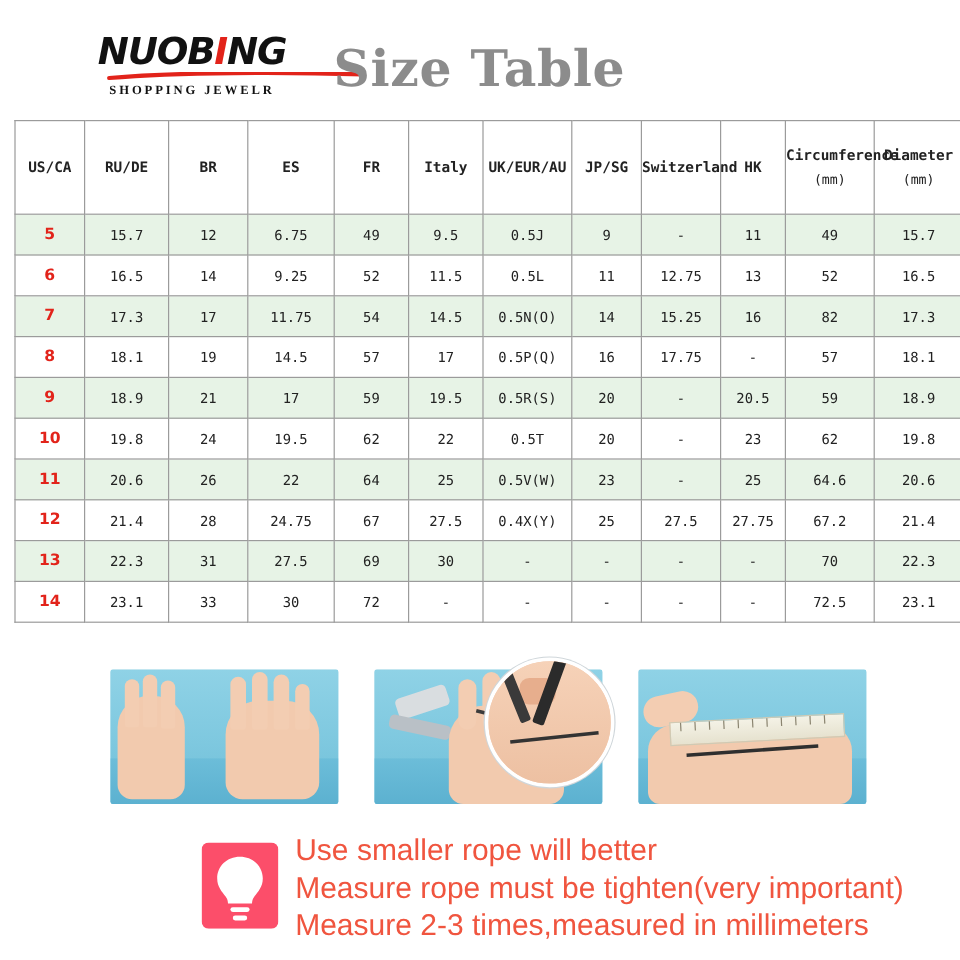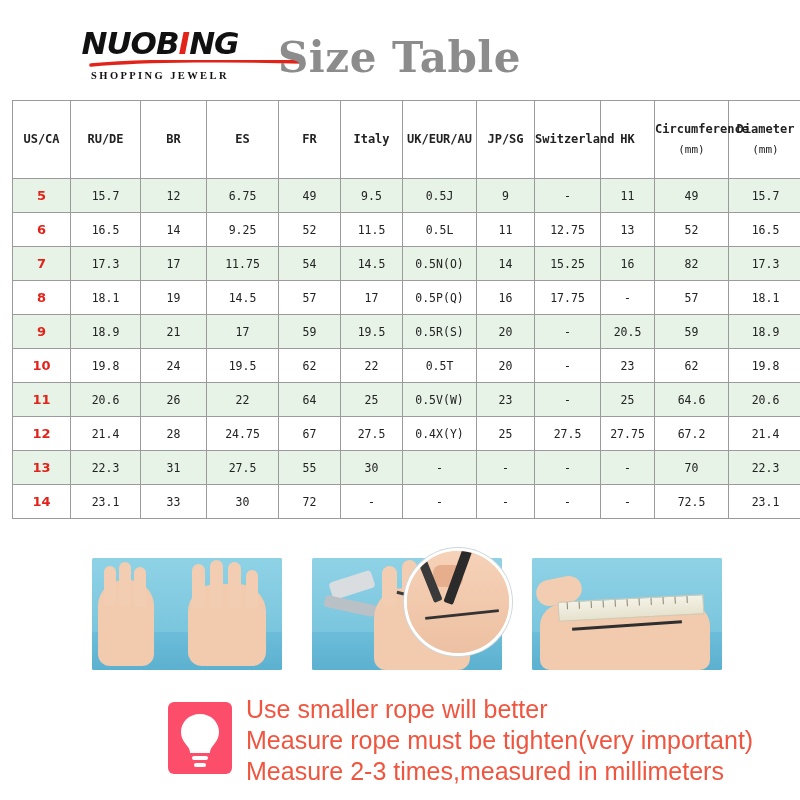--- a/index.html
+++ b/index.html
@@ -386,21 +386,21 @@
           <td>27.5</td>
           <td>27.75</td>
           <td>67.2</td>
           <td>21.4</td>
         </tr>
         <tr class="shaded">
           <td class="us">13</td>
           <td>22.3</td>
           <td>31</td>
           <td>27.5</td>
-          <td>55</td>
+          <td>69</td>
           <td>30</td>
           <td>-</td>
           <td>-</td>
           <td>-</td>
           <td>-</td>
           <td>70</td>
           <td>22.3</td>
         </tr>
         <tr class="plain">
           <td class="us">14</td>

